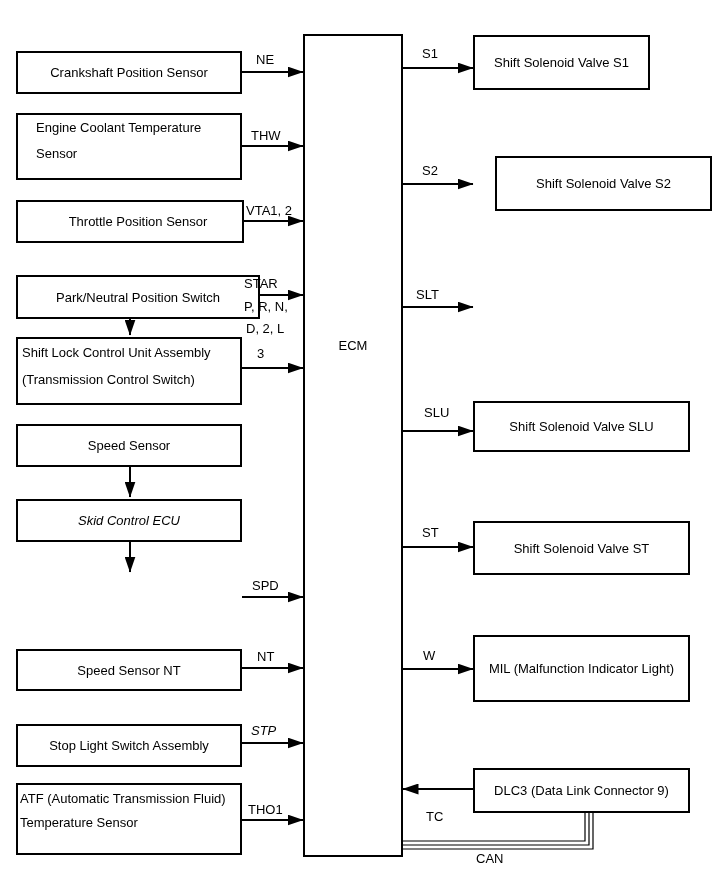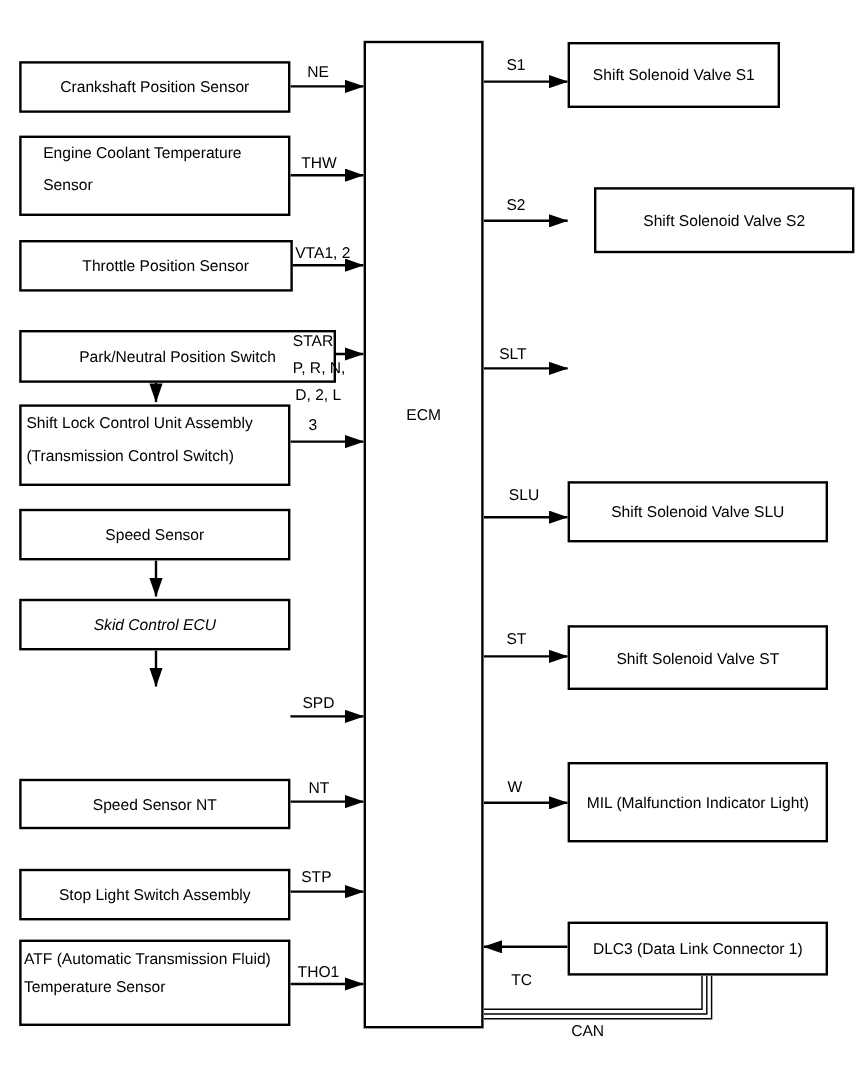--- a/index.html
+++ b/index.html
@@ -69,21 +69,21 @@
 
   <div class="box ml" style="left:16px;top:113px;width:226px;height:67px;padding-left:18px;line-height:26px;">
     <span class="ln">Engine Coolant Temperature</span>
     <span class="ln">Sensor</span>
   </div>
 
   <div class="box" style="left:16px;top:200px;width:228px;height:43px;padding-left:16px;">
     <span>Throttle Position Sensor</span>
   </div>
 
-  <div class="box" style="left:16px;top:275px;width:264px;height:44px;">
+  <div class="box" style="left:16px;top:275px;width:244px;height:44px;">
     <span>Park/Neutral Position Switch</span>
   </div>
 
   <div class="box ml" style="left:16px;top:337px;width:226px;height:68px;padding-left:4px;line-height:27px;">
     <span class="ln">Shift Lock Control Unit Assembly</span>
     <span class="ln">(Transmission Control Switch)</span>
   </div>
 
   <div class="box" style="left:16px;top:424px;width:226px;height:43px;">
     <span>Speed Sensor</span>
@@ -122,33 +122,33 @@
 
   <div class="box" style="left:473px;top:521px;width:217px;height:54px;">
     <span>Shift Solenoid Valve ST</span>
   </div>
 
   <div class="box" style="left:473px;top:635px;width:217px;height:67px;">
     <span>MIL (Malfunction Indicator Light)</span>
   </div>
 
   <div class="box" style="left:473px;top:768px;width:217px;height:45px;">
-    <span>DLC3 (Data Link Connector 1)</span>
+    <span>DLC3 (Data Link Connector 9)</span>
   </div>
 
   <div class="lbl" style="left:256px;top:53px;">NE</div>
   <div class="lbl" style="left:251px;top:129px;">THW</div>
   <div class="lbl" style="left:246px;top:204px;">VTA1, 2</div>
   <div class="lbl" style="left:244px;top:277px;">STAR</div>
   <div class="lbl" style="left:244px;top:300px;">P, R, N,</div>
   <div class="lbl" style="left:246px;top:322px;">D, 2, L</div>
   <div class="lbl" style="left:257px;top:347px;">3</div>
   <div class="lbl" style="left:252px;top:579px;">SPD</div>
   <div class="lbl" style="left:257px;top:650px;">NT</div>
-  <div class="lbl" style="left:251px;top:724px;">STP</div>
+  <div class="lbl" style="left:251px;top:724px;font-style:italic;">STP</div>
   <div class="lbl" style="left:248px;top:803px;">THO1</div>
   <div class="lbl" style="left:422px;top:47px;">S1</div>
   <div class="lbl" style="left:422px;top:164px;">S2</div>
   <div class="lbl" style="left:416px;top:288px;">SLT</div>
   <div class="lbl" style="left:424px;top:406px;">SLU</div>
   <div class="lbl" style="left:422px;top:526px;">ST</div>
   <div class="lbl" style="left:423px;top:649px;">W</div>
   <div class="lbl" style="left:426px;top:773px;margin-top:37px;">TC</div>
   <div class="lbl" style="left:476px;top:852px;">CAN</div>
 

